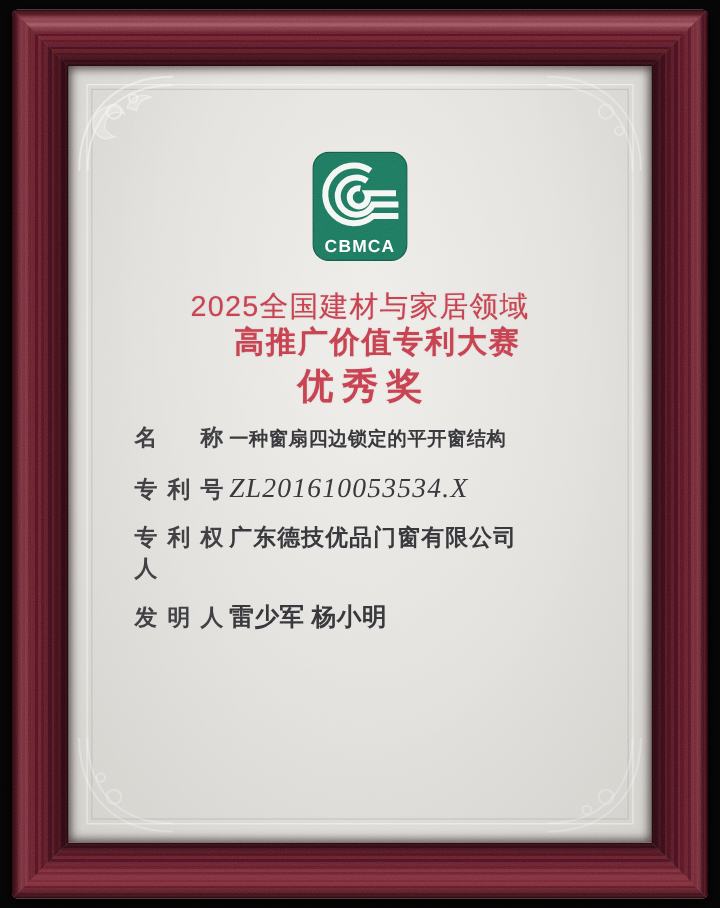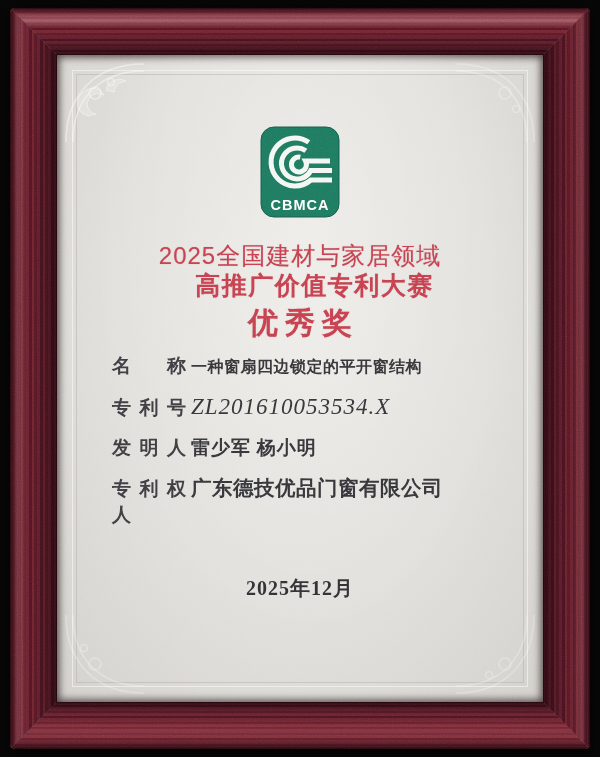--- a/index.html
+++ b/index.html
@@ -168,31 +168,30 @@
         <div class="fields">
           <div class="frow">
             <span class="flabel">名　称</span>
             <span class="fvalue">一种窗扇四边锁定的平开窗结构</span>
           </div>
           <div class="frow">
             <span class="flabel">专 利 号</span>
             <span class="fvalue">ZL201610053534.X</span>
           </div>
           <div class="frow">
+            <span class="flabel">专利权人</span>
+            <span class="fvalue">广东德技优品门窗有限公司</span>
+          </div>
+          <div class="frow">
             <span class="flabel">发 明 人</span>
             <span class="fvalue">雷少军 杨小明</span>
           </div>
-          <div class="frow">
-            <span class="flabel">专利权人</span>
-            <span class="fvalue">广东德技优品门窗有限公司</span>
-          </div>
         </div>
 
         <div class="footer">
-          <div class="fdate">2025年12月</div>
         </div>
 
       </div>
     </div>
   </div>
 </div>
 
 <svg class="noise" width="600" height="757">
   <filter id="grain">
     <feTurbulence type="fractalNoise" baseFrequency="0.8" numOctaves="2" stitchTiles="stitch"></feTurbulence>

